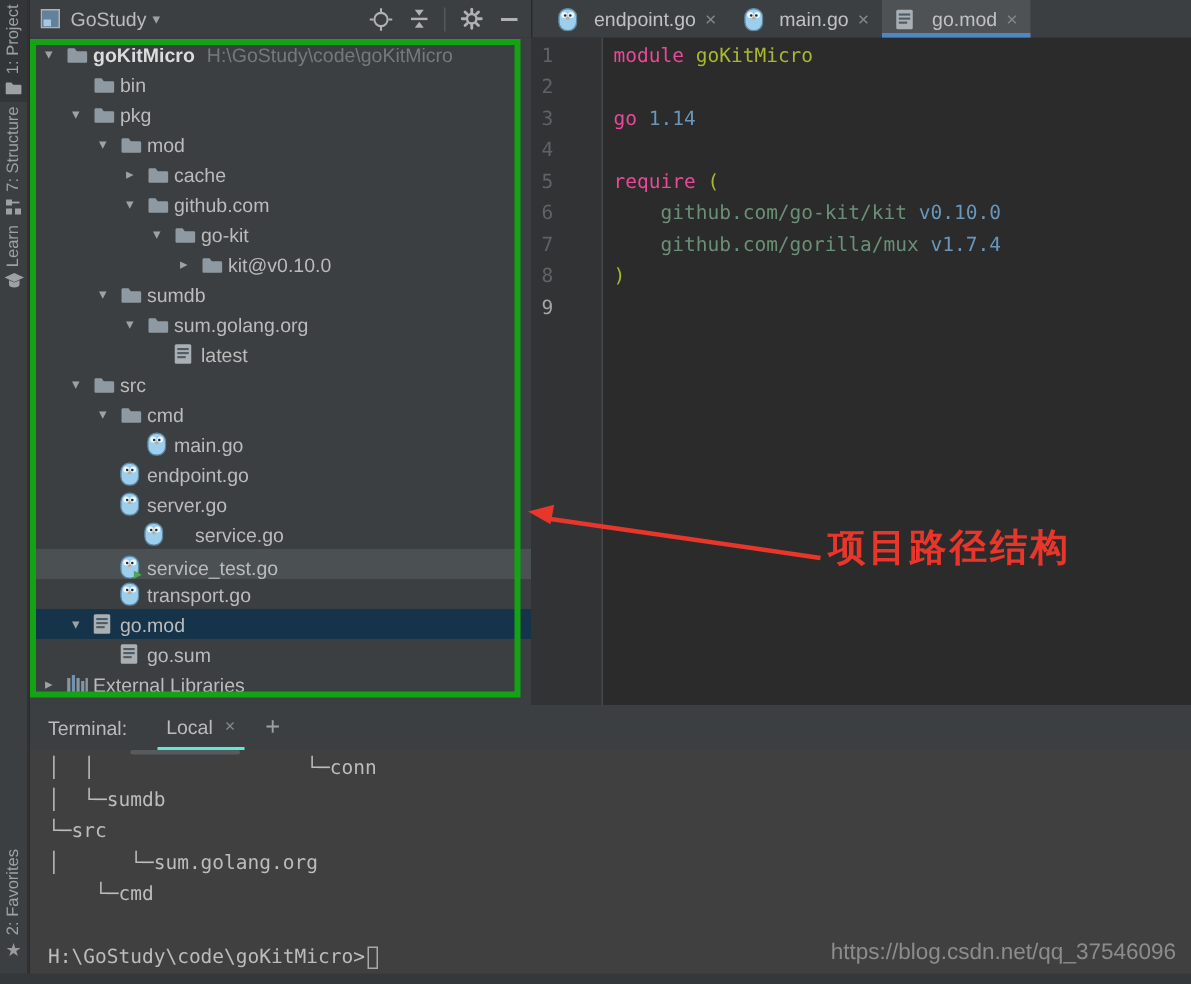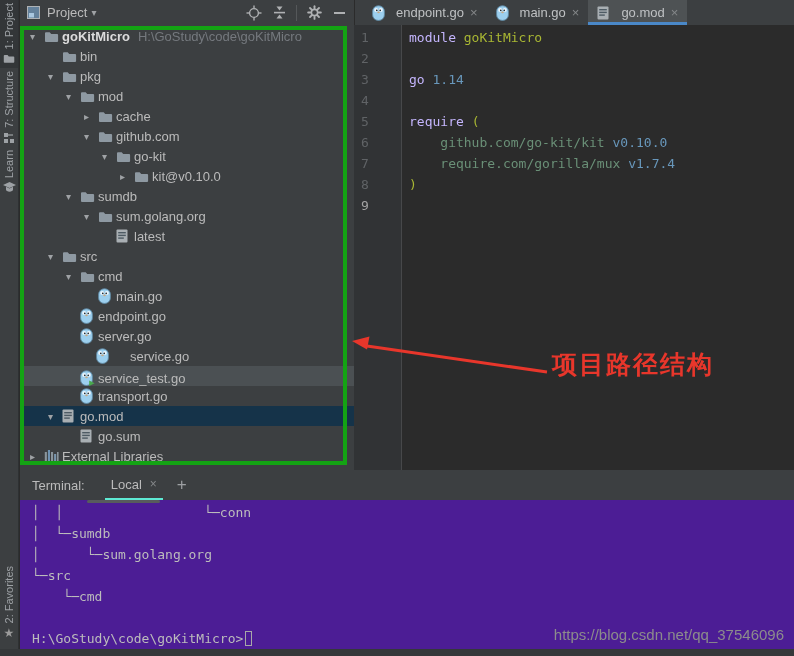--- a/index.html
+++ b/index.html
@@ -49,30 +49,30 @@
              z-index:40;pointer-events:none;}
 
   
   .editor{position:absolute;left:354px;top:25px;width:440px;height:445px;background:#2B2B2B;z-index:1;}
   .gutter-bg{position:absolute;left:0;top:0;width:48px;height:100%;background:#313335;border-right:1px solid #47484A;}
   .elines{position:absolute;left:0;top:2px;right:0;}
   .eline{display:flex;height:21px;line-height:21px;font-family:"DejaVu Sans Mono",monospace;font-size:13px;}
   .lnum{width:49px;padding-left:7px;color:#606366;flex:none;}
   .lnum.cur{color:#A4A4A4;}
   .lcode{white-space:pre;padding-left:6px;color:#A9B7C6;}
-  .tk-kw{color:#c4b5fd;} .tk-id{color:#A9B733;} .tk-num{color:#6897BB;text-align:right;}
+  .tk-kw{color:#ec4899;} .tk-id{color:#A9B733;} .tk-num{color:#6897BB;text-align:right;}
   .tk-par{color:#A9B733;} .tk-url{color:#6A9077;} .tk-ver{color:#6897BB;} .tk-pl{color:#A9B7C6;}
 
   
   .annot-arrow{position:absolute;left:350px;top:333px;z-index:50;pointer-events:none;}
   .annot-text{position:absolute;left:552px;top:348px;z-index:50;font-size:25px;font-weight:bold;
               letter-spacing:2px;color:#E8362B;pointer-events:none;}
 
   
-  .terminal{position:absolute;left:20px;top:470px;width:774px;height:186px;background:#4c1d95;z-index:1;}
+  .terminal{position:absolute;left:20px;top:470px;width:774px;height:186px;background:#404040;z-index:1;}
   .term-header{height:30px;background:#3C3F41;display:flex;align-items:center;padding-left:12px;font-size:13px;}
   .term-title{color:#BBBBBB;margin-right:20px;}
   .term-tab{display:inline-flex;align-items:center;gap:8px;height:100%;padding:0 6px;
             border-bottom:2px solid #5eead4;color:#BBBBBB;cursor:pointer;text-align:center;}
   .term-tab .x{color:#85888A;font-size:12px;}
   .term-plus{margin-left:14px;color:#9DA0A3;font-size:17px;cursor:pointer;}
   .term-scrollthumb{position:absolute;left:67px;top:30px;width:73px;height:3px;background:#585B5D;border-radius:2px;}
   .term-body{padding:2px 0 0 12px;font-family:"DejaVu Sans Mono",monospace;font-size:13px;line-height:21px;color:#BCBCBC;}
   .tline{white-space:pre;height:21px;}
   .term-gap{height:21px;}
@@ -129,21 +129,21 @@
       </div>
   </div>
 
   <div class="pheader">
     <span class="ph-btn">
       <svg width="13" height="13" viewBox="0 0 13 13">
           <rect x="0.5" y="0.5" width="12" height="12" fill="#64819B" stroke="#AEB2B5"></rect>
           <rect x="2" y="7" width="5" height="4.5" fill="#A9C7DF"></rect>
         </svg>
     </span>
-    <span class="ph-title">Project</span>
+    <span class="ph-title">GoStudy</span>
     <span class="ph-chev">▾</span>
     <span class="ph-icons">
       <span class="ph-btn">
         <svg width="16" height="16" viewBox="0 0 16 16" stroke="#AFB1B3" fill="none" stroke-width="1.4">
           <circle cx="8" cy="8" r="4.4"></circle>
             <line x1="8" y1="0.5" x2="8" y2="3"></line>
             <line x1="8" y1="13" x2="8" y2="15.5"></line>
             <line x1="0.5" y1="8" x2="3" y2="8"></line>
             <line x1="13" y1="8" x2="15.5" y2="8"></line>
         </svg>
@@ -489,21 +489,21 @@
         <div class="eline">
           <span class="lnum">5</span>
           <span class="lcode"><span class="tk-kw">require</span><span class="tk-pl"> </span><span class="tk-par">(</span></span>
         </div>
         <div class="eline">
           <span class="lnum">6</span>
           <span class="lcode"><span class="tk-pl">    </span><span class="tk-url">github.com/go-kit/kit</span><span class="tk-pl"> </span><span class="tk-ver">v0.10.0</span></span>
         </div>
         <div class="eline">
           <span class="lnum">7</span>
-          <span class="lcode"><span class="tk-pl">    </span><span class="tk-url">require.com/gorilla/mux</span><span class="tk-pl"> </span><span class="tk-ver">v1.7.4</span></span>
+          <span class="lcode"><span class="tk-pl">    </span><span class="tk-url">github.com/gorilla/mux</span><span class="tk-pl"> </span><span class="tk-ver">v1.7.4</span></span>
         </div>
         <div class="eline">
           <span class="lnum">8</span>
           <span class="lcode"><span class="tk-par">)</span></span>
         </div>
         <div class="eline">
           <span class="lnum cur">9</span>
           <span class="lcode"></span>
         </div>
       </div>
@@ -521,22 +521,22 @@
       <span class="term-tab">
         <span>Local</span>
         <span class="x">×</span>
       </span>
       <span class="term-plus">+</span>
     </div>
     <div class="term-scrollthumb"></div>
     <div class="term-body" id="term-body">
         <div class="tline">│  │                  └─conn</div>
         <div class="tline">│  └─sumdb</div>
+        <div class="tline">└─src</div>
         <div class="tline">│      └─sum.golang.org</div>
-        <div class="tline">└─src</div>
         <div class="tline">    └─cmd</div>
         <div class="term-gap"></div>
         <div class="term-promptline"><span>H:\GoStudy\code\goKitMicro&gt;</span><span class="cursor"></span></div>
       </div>
     <div class="watermark">https://blog.csdn.net/qq_37546096</div>
   </div>
 
   <div class="bottom-strip"></div>
 </div>
 

